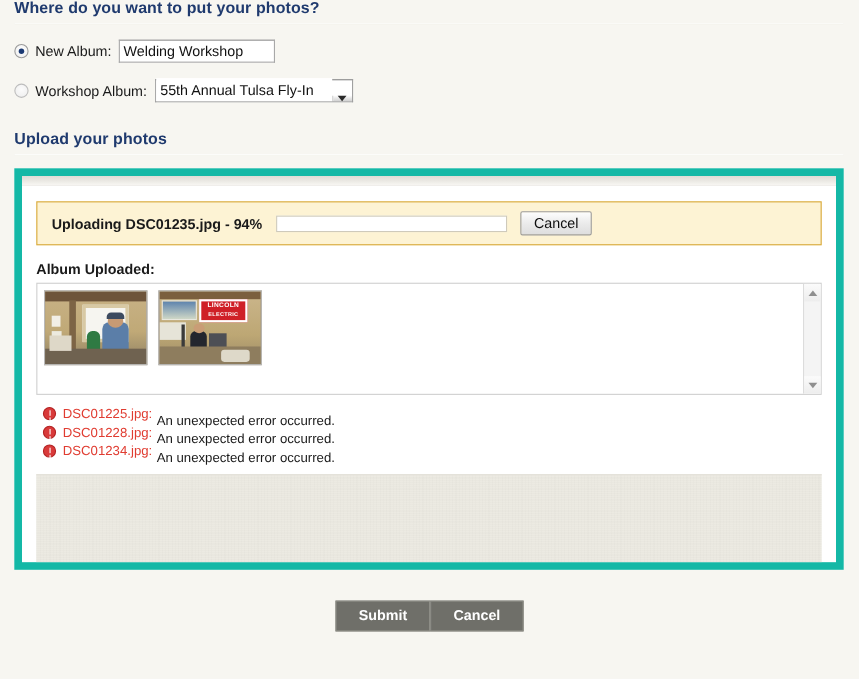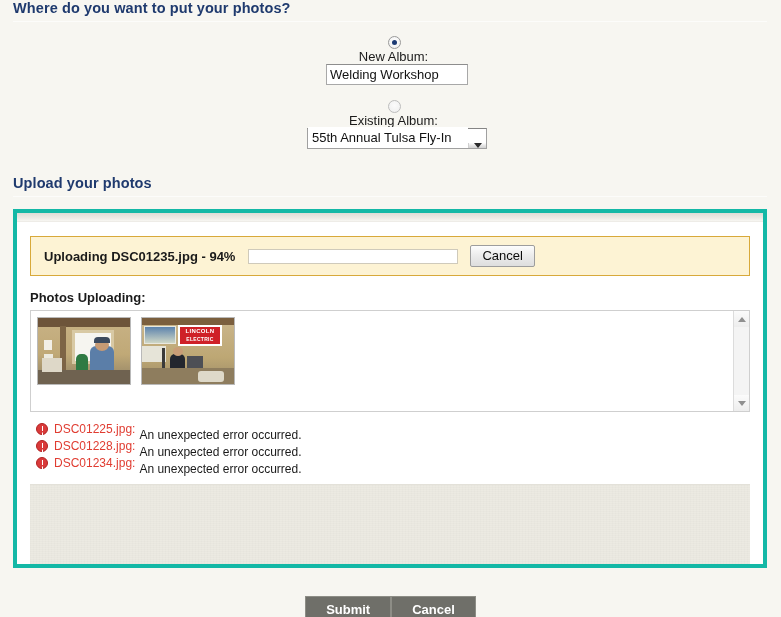--- a/index.html
+++ b/index.html
@@ -27,21 +27,20 @@
     background: #e6e4dd;
     border-bottom: 1px solid #fcfcfa;
     margin: 0 14px 0 13px;
   }
 
   
   .album-row {
     display: flex;
     align-items: center;
     padding-left: 13px;
-    flex-direction: column;
   }
   .radio {
     width: 13px; height: 13px;
     border-radius: 50%;
     border: 1px solid #9a9a9a;
     background: radial-gradient(circle at 50% 40%, #ffffff 0%, #f2f2f2 70%, #e2e2e2 100%);
     position: relative;
     flex: 0 0 auto;
     margin-right: 6px;
   }
@@ -103,21 +102,21 @@
     display: block;
     width: 0; height: 0;
     border-left: 4px solid transparent;
     border-right: 4px solid transparent;
     border-top: 5px solid #2a2a2a;
   }
 
   
   .upload-panel {
     margin: 0 14px 0 13px;
-    border: 4px solid #14b8a6;
+    border: 7px solid #14b8a6;
     background: #ffffff;
   }
   .panel-topstrip {
     height: 9px;
     background: linear-gradient(#dedcd6, #eceae5 60%, #f7f6f2);
     border-bottom: 1px solid #eeece7;
   }
   .panel-body {
     padding: 14px 13px 0 13px;
     background: #ffffff;
@@ -319,21 +318,21 @@
     <div class="heading-rule"></div>
 
     <div class="album-row" style="margin-top:14px;">
       <span class="radio checked"></span>
       <span class="album-label">New Album:</span>
       <input class="text-input" type="text" value="Welding Workshop" style="">
     </div>
 
     <div class="album-row" style="margin-top:15px;">
       <span class="radio unchecked"></span>
-      <span class="album-label">Existing Album:</span>
+      <span class="album-label">Workshop Album:</span>
       <span class="select-wrap">
         <span class="select-value">55th Annual Tulsa Fly-In</span>
         <span class="select-arrow">
             <i></i>
           </span>
       </span>
     </div>
   </div>
 
   <div style="margin-top:26px;">
@@ -347,21 +346,21 @@
         
         <div class="notice">
           <span class="notice-text">Uploading DSC01235.jpg - 94%</span>
           <span class="progress-track">
             <span class="progress-fill" id="progress-fill" style="width: 94%; background: rgb(26, 154, 216);"></span>
           </span>
           <button class="btn-classic">Cancel</button>
         </div>
 
         
-        <div class="photos-label">Photos Uploading:</div>
+        <div class="photos-label">Album Uploaded:</div>
 
         <div class="photos-box">
           <div class="thumb">
             <span class="t1-wall"></span>
               <span class="t1-beam"></span>
             <span class="t1-post"></span>
               <span class="t1-win"></span>
             <span class="t1-paper1"></span>
               <span class="t1-paper2"></span>
             <span class="t1-tank"></span>

